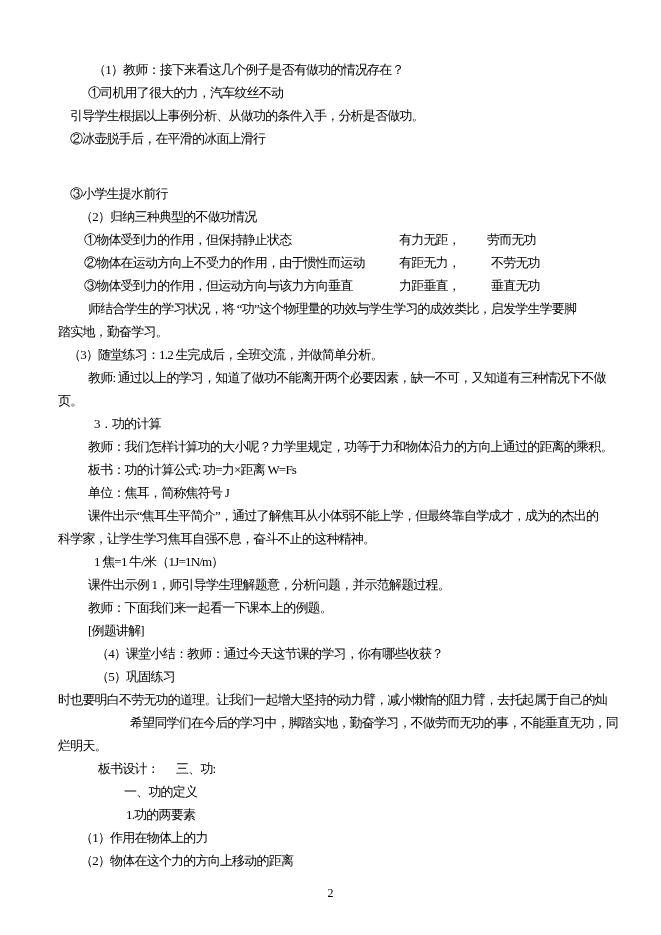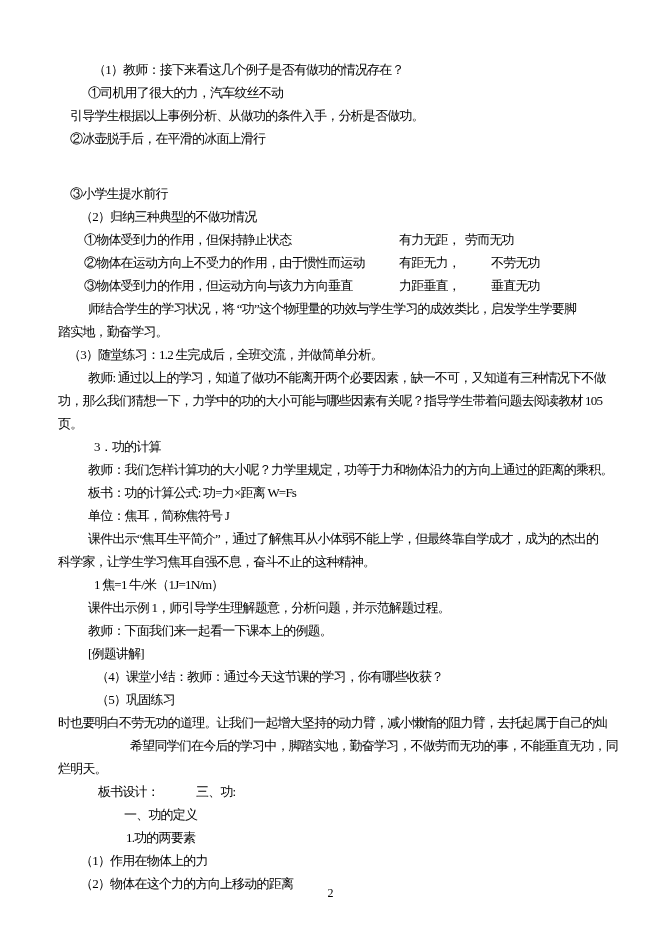--- a/index.html
+++ b/index.html
@@ -50,44 +50,43 @@
 <body>
 
 <div class="page">
   <div class="doc-body" id="doc-body">
       <div class="line" style="padding-left: 35px;">（1）教师：接下来看这几个例子是否有做功的情况存在？</div>
       <div class="line" style="padding-left: 30px;">①司机用了很大的力，汽车纹丝不动</div>
       <div class="line" style="padding-left: 12px;">引导学生根据以上事例分析、从做功的条件入手，分析是否做功。</div>
       <div class="line" style="padding-left: 12px;">②冰壶脱手后，在平滑的冰面上滑行</div>
       <div class="line" style="padding-left: 12px; margin-top: 32px;">③小学生提水前行</div>
       <div class="line" style="padding-left: 22px;">（2）归纳三种典型的不做功情况</div>
-      <div class="line" style="padding-left: 26px;">①物体受到力的作用，但保持静止状态<span class="overlay" style="left: 341px;">有力无距，</span><span class="overlay" style="left: 407px;">劳而无功</span></div>
+      <div class="line" style="padding-left: 26px;">①物体受到力的作用，但保持静止状态<span class="overlay" style="left: 341px;">有力无距，</span><span class="overlay" style="left: 429px;">劳而无功</span></div>
       <div class="line" style="padding-left: 26px;">②物体在运动方向上不受力的作用，由于惯性而运动<span class="overlay" style="left: 341px;">有距无力，</span><span class="overlay" style="left: 433px;">不劳无功</span></div>
       <div class="line" style="padding-left: 26px;">③物体受到力的作用，但运动方向与该力方向垂直<span class="overlay" style="left: 341px;">力距垂直，</span><span class="overlay" style="left: 433px;">垂直无功</span></div>
       <div class="line" style="padding-left: 30px;">师结合学生的学习状况，将 “功”这个物理量的功效与学生学习的成效类比，启发学生学要脚</div>
       <div class="line" style="padding-left: 0px;">踏实地，勤奋学习。</div>
       <div class="line" style="padding-left: 10px;">（3）随堂练习：1.2 生完成后，全班交流，并做简单分析。</div>
       <div class="line" style="padding-left: 30px;">教师: 通过以上的学习，知道了做功不能离开两个必要因素，缺一不可，又知道有三种情况下不做</div>
-      <div class="line" style="padding-left: 0px;">功，那么我们猜想一下，力学中的功的大小可能与哪些因素有关呢？指导学生带着问题去阅读教材 105</div>
       <div class="line" style="padding-left: 0px;">页。</div>
       <div class="line" style="padding-left: 36px;">3．功的计算</div>
       <div class="line" style="padding-left: 30px;">教师：我们怎样计算功的大小呢？力学里规定，功等于力和物体沿力的方向上通过的距离的乘积。</div>
       <div class="line" style="padding-left: 30px;">板书：功的计算公式: 功=力×距离 W=Fs</div>
       <div class="line" style="padding-left: 30px;">单位：焦耳，简称焦符号 J</div>
       <div class="line" style="padding-left: 30px;">课件出示“焦耳生平简介”，通过了解焦耳从小体弱不能上学，但最终靠自学成才，成为的杰出的</div>
       <div class="line" style="padding-left: 0px;">科学家，让学生学习焦耳自强不息，奋斗不止的这种精神。</div>
       <div class="line" style="padding-left: 36px;">1 焦=1 牛/米（1J=1N/m）</div>
       <div class="line" style="padding-left: 30px;">课件出示例 1，师引导学生理解题意，分析问题，并示范解题过程。</div>
       <div class="line" style="padding-left: 30px;">教师：下面我们来一起看一下课本上的例题。</div>
       <div class="line" style="padding-left: 30px;">[例题讲解]</div>
       <div class="line" style="padding-left: 38px;">（4）课堂小结：教师：通过今天这节课的学习，你有哪些收获？</div>
       <div class="line" style="padding-left: 38px;">（5）巩固练习</div>
       <div class="line" style="padding-left: 0px;">时也要明白不劳无功的道理。让我们一起增大坚持的动力臂，减小懒惰的阻力臂，去托起属于自己的灿</div>
       <div class="line" style="padding-left: 72px;">希望同学们在今后的学习中，脚踏实地，勤奋学习，不做劳而无功的事，不能垂直无功，同</div>
       <div class="line" style="padding-left: 0px;">烂明天。</div>
-      <div class="line" style="padding-left: 40px;">板书设计：<span class="overlay" style="left: 138px;">三、功:</span></div>
+      <div class="line" style="padding-left: 40px;">板书设计：<span class="overlay" style="left: 118px;">三、功:</span></div>
       <div class="line" style="padding-left: 66px;">一、功的定义</div>
       <div class="line" style="padding-left: 68px;">1.功的两要素</div>
       <div class="line" style="padding-left: 22px;">（1）作用在物体上的力</div>
       <div class="line" style="padding-left: 22px;">（2）物体在这个力的方向上移动的距离</div>
     </div>
   <div class="page-number">2</div>
 </div>
 
 </body></html>

